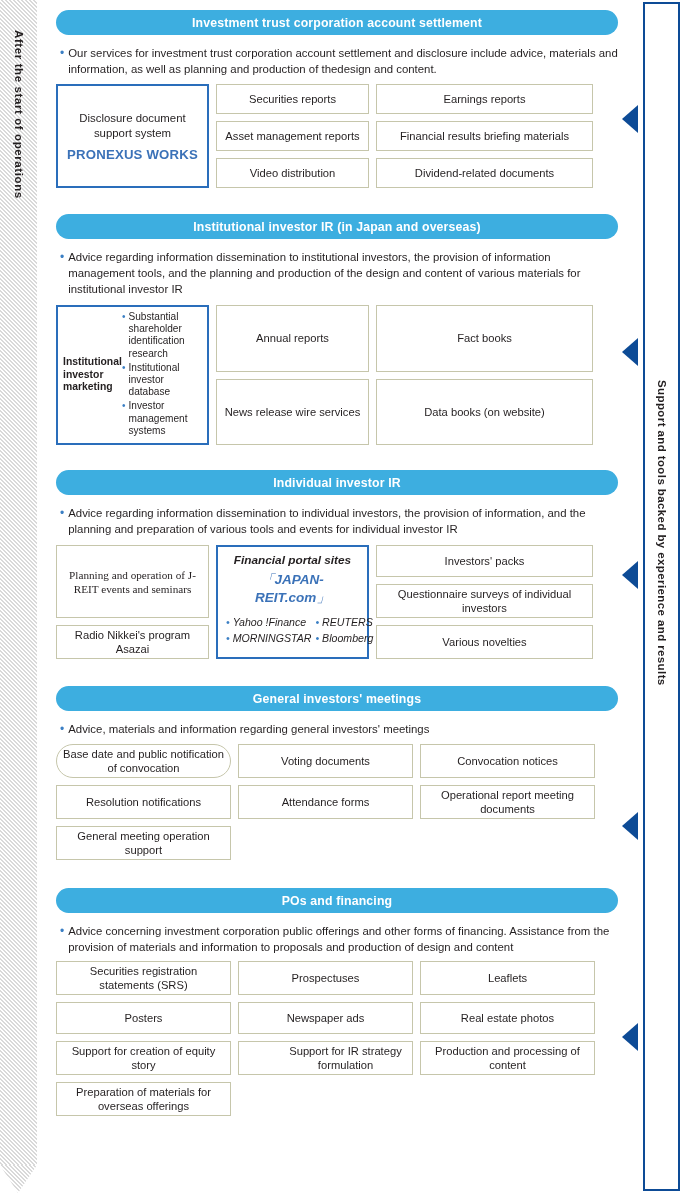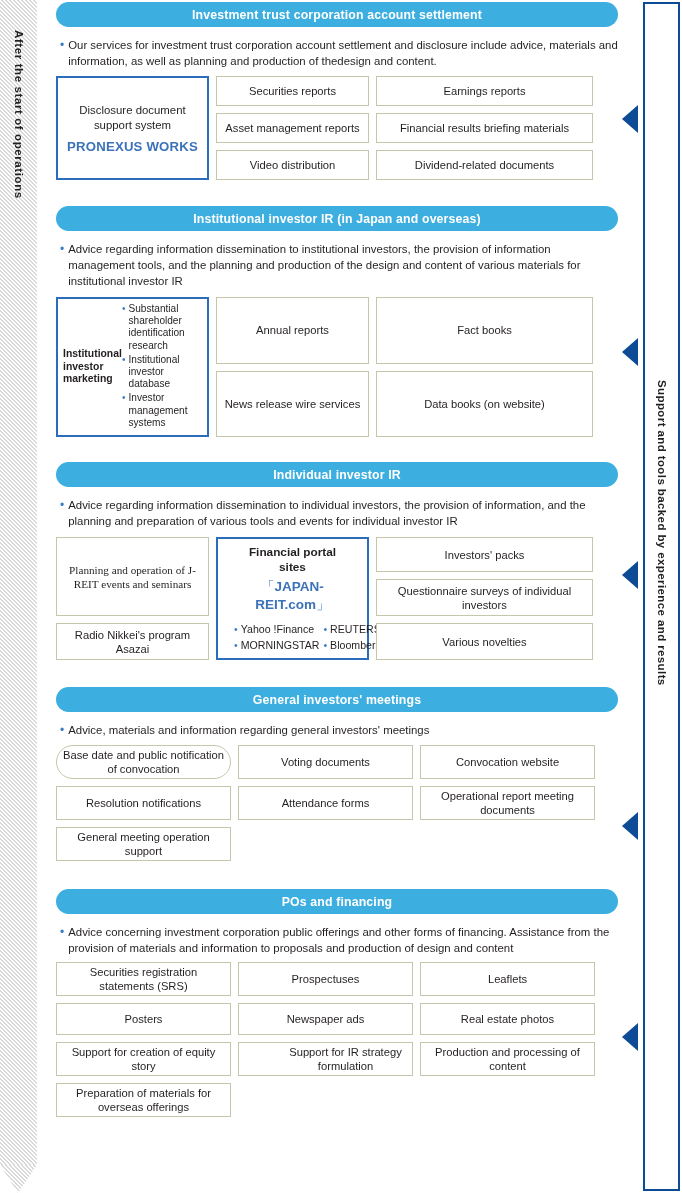--- a/index.html
+++ b/index.html
@@ -184,21 +184,22 @@
     display: flex; font-size: 10.1px; line-height: 12.2px;
     margin-bottom: 2px; text-align: left;
   }
   #panel-inst .p-item .bd { color: #3b7fc4; margin-right: 3px; flex: none; font-size: 10px; }
 
   
   #panel-portal {
     grid-row: 1 / span 3;
     flex-direction: column;
     justify-content: flex-start;
-    padding: 6px 16px;
+    padding: 6px 8px;
+    font-style: italic;
   }
   #panel-portal .p-title { font-size: 11.8px; font-weight: bold; line-height: 15px; }
   #panel-portal .p-brandline {
     font-size: 13.5px; font-weight: bold; color: #3b72b8;
     margin-top: 3px; letter-spacing: 0px;
   }
   #panel-portal .p-brandline .bracket { color: #3b72b8; font-weight: normal; }
   #panel-portal .p-sites {
     display: grid; grid-template-columns: 1fr 1fr;
     width: 100%; margin-top: 9px; row-gap: 3px; column-gap: 4px;
@@ -221,21 +222,21 @@
   <div id="right-bar-label">Support and tools backed by experience and results</div>
 
   <div class="arrow" style="left:622px; top:105px;"></div>
   <div class="arrow" style="left:622px; top:338px;"></div>
   <div class="arrow" style="left:622px; top:561px;"></div>
   <div class="arrow" style="left:622px; top:812px;"></div>
   <div class="arrow" style="left:622px; top:1023px;"></div>
 
   <div id="content">
 
-    <div class="section" style="margin-top:2px;">
+    <div class="section" style="margin-top:10px;">
       <div class="pill">Investment trust corporation account settlement</div>
       <div class="desc">
         <span class="dot">•</span>
         <span class="txt">Our services for investment trust corporation account settlement and disclosure include advice, materials and information, as well as planning and production of thedesign and content.</span>
       </div>
       <div class="grid two-plus-panel">
         <div class="box">Securities reports</div>
         <div class="box">Earnings reports</div>
         <div class="panel" id="panel-pronexus">
           <div class="p-line">Disclosure document</div>
@@ -319,21 +320,21 @@
 
     <div class="section" style="margin-top:27px;">
       <div class="pill">General investors' meetings</div>
       <div class="desc">
         <span class="dot">•</span>
         <span class="txt">Advice, materials and information regarding general investors' meetings</span>
       </div>
       <div class="grid three" style="margin-top:7px;">
         <div class="box" style="min-height:32px;border-radius:17px;">Base date and public notification of convocation</div>
         <div class="box" style="min-height:32px;">Voting documents</div>
-        <div class="box" style="min-height:32px;">Convocation website</div>
+        <div class="box" style="min-height:32px;">Convocation notices</div>
         <div class="box" style="min-height:32px;">Resolution notifications</div>
         <div class="box" style="min-height:32px;">Attendance forms</div>
         <div class="box" style="min-height:32px;">Operational report meeting documents</div>
         <div class="box" style="min-height:32px;">General meeting operation support</div>
       </div>
     </div>
 
     <div class="section" style="margin-top:28px;">
       <div class="pill">POs and financing</div>
       <div class="desc">

